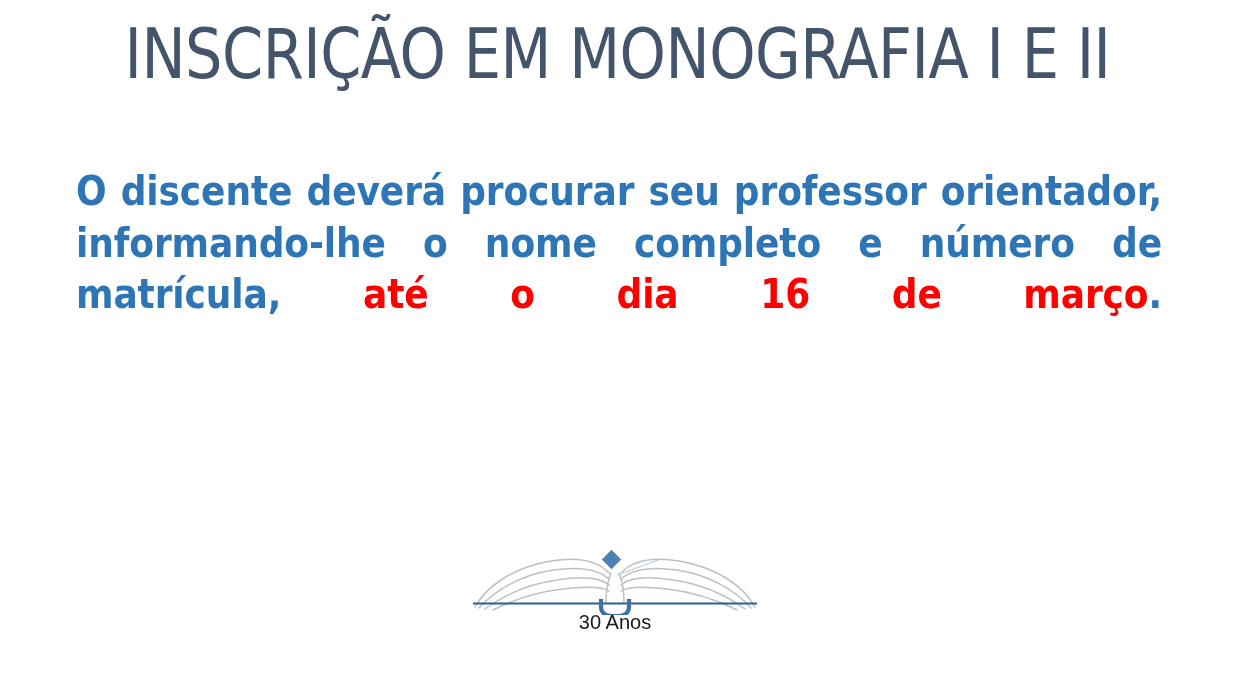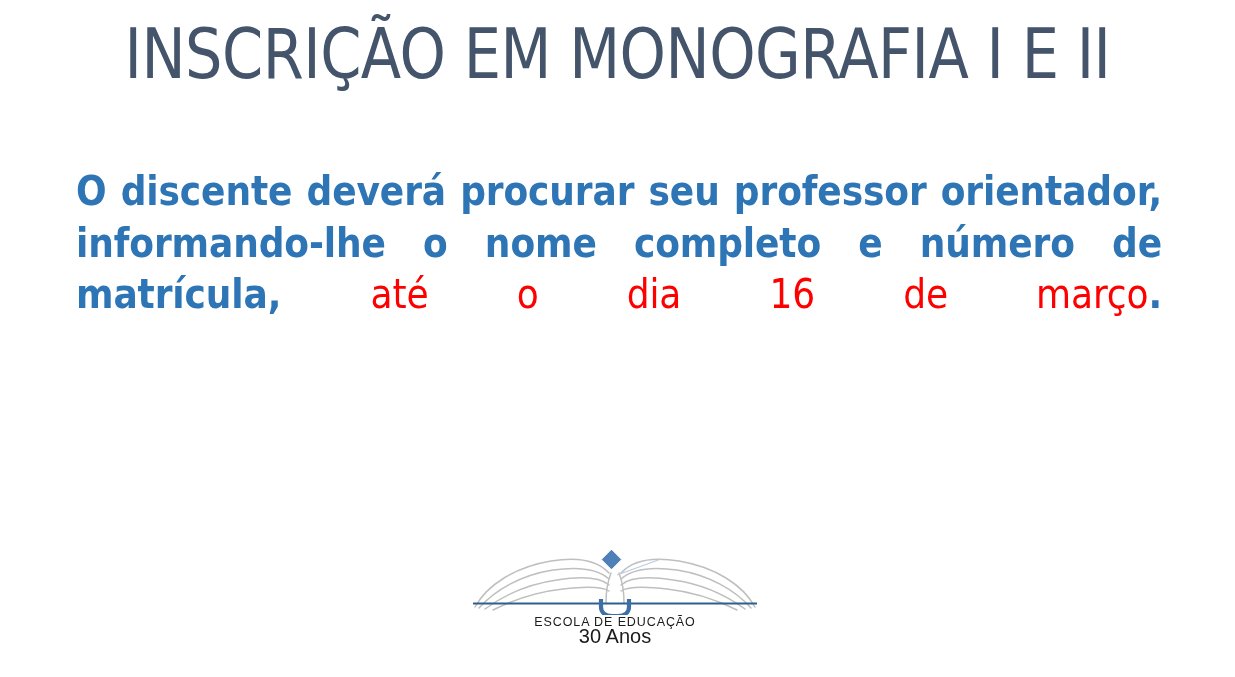--- a/index.html
+++ b/index.html
@@ -67,21 +67,21 @@
     font-weight: bold;
     letter-spacing: -0.1px;
   }
   #para-2 {
     font-weight: normal;
     margin-top: 20px;
     letter-spacing: 0.1px;
   }
   .red-emph {
     color: #FF0000;
-    font-weight: normal;
+    font-weight: bold;
   }
   .blue-dot {
     color: #2E75B6;
   }
 
   
   #logo {
     position: absolute;
     left: 465px;
     top: 545px;
@@ -155,19 +155,18 @@
       <path d="M152,30 L196,14" fill="none" stroke="#B9CBE0" stroke-width="1.2"></path>
 
       <line x1="8" y1="58.5" x2="292" y2="58.5" stroke="#2E5F8E" stroke-width="2.2"></line>
 
       <path d="M136,56 L136,62 C136,68 141,71 147,71 L153,71 C159,71 164,68 164,62 L164,56" fill="none" stroke="#3C6FA5" stroke-width="4.2" stroke-linecap="square"></path>
 
       <rect x="140" y="8" width="13" height="13" transform="rotate(45 146.5 14.5)" fill="#4E81B8" stroke="#3C6FA5" stroke-width="0.8"></rect>
     </svg>
 
     <div id="logo-text">
-      <span id="logo-line-1">ESCOLA DE EDUCAÇÃO</span>
       <span id="logo-line-2">30 Anos</span>
     </div>
 
   </div>
 
 </div>
 
 </body></html>

